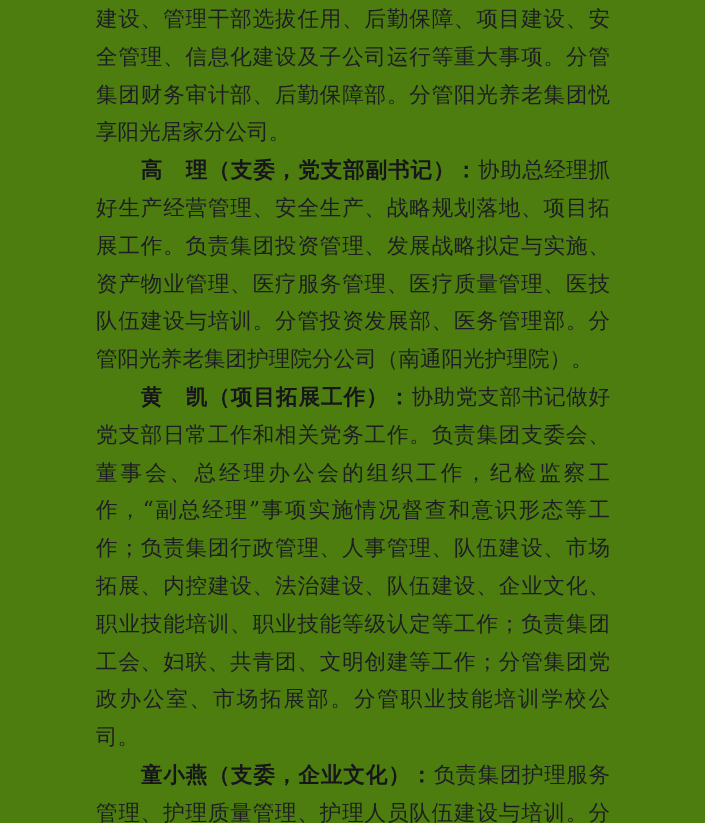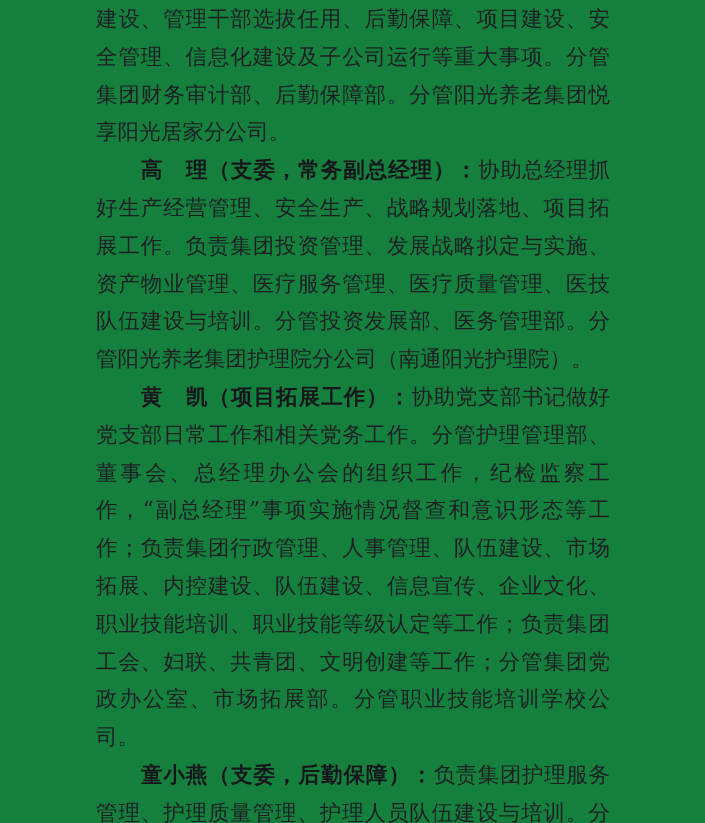--- a/index.html
+++ b/index.html
@@ -12,21 +12,21 @@
     width: 705px;
     height: 823px;
     overflow: hidden;
     font-family: "DejaVu Serif", "Liberation Serif", serif;
   }
 
   #page {
     position: relative;
     width: 705px;
     height: 823px;
-    background: #15803d;
+    background: #4d7c0f;
     box-sizing: border-box;
   }
 
   
   #text-column {
     position: absolute;
     left: 96px;
     top: 0px;
     width: 514px;
   }
@@ -70,25 +70,25 @@
 <body>
 
 <div id="page">
   <div id="text-column">
 
     <p class="para">
       <span>建设、管理干部选拔任用、后勤保障、项目建设、安全管理、信息化建设及子公司运行等重大事项。分管集团财务审计部、后勤保障部。分管阳光养老集团悦享阳光居家分公司。</span>
     </p>
 
     <p class="para indent">
-      <span class="lead"><span>高</span><span class="namegap"></span><span>理</span><span>（支委，常务副总经理）：</span></span><span>协助总经理抓好生产经营管理、安全生产、战略规划落地、项目拓展工作。负责集团投资管理、发展战略拟定与实施、资产物业管理、医疗服务管理、医疗质量管理、医技队伍建设与培训。分管投资发展部、医务管理部。分管阳光养老集团护理院分公司（南通阳光护理院）。</span>
+      <span class="lead"><span>高</span><span class="namegap"></span><span>理</span><span>（支委，党支部副书记）：</span></span><span>协助总经理抓好生产经营管理、安全生产、战略规划落地、项目拓展工作。负责集团投资管理、发展战略拟定与实施、资产物业管理、医疗服务管理、医疗质量管理、医技队伍建设与培训。分管投资发展部、医务管理部。分管阳光养老集团护理院分公司（南通阳光护理院）。</span>
     </p>
 
     <p class="para indent">
-      <span class="lead"><span>黄</span><span class="namegap"></span><span>凯</span><span>（项目拓展工作）：</span></span><span>协助党支部书记做好党支部日常工作和相关党务工作。分管护理管理部、董事会、总经理办公会的组织工作，纪检监察工作，</span><span class="quoted">“</span><span>副总经理</span><span class="quoted">”</span><span>事项实施情况督查和意识形态等工作；负责集团行政管理、人事管理、队伍建设、市场拓展、内控建设、队伍建设、信息宣传、企业文化、职业技能培训、职业技能等级认定等工作；负责集团工会、妇联、共青团、文明创建等工作；分管集团党政办公室、市场拓展部。分管职业技能培训学校公司。</span>
+      <span class="lead"><span>黄</span><span class="namegap"></span><span>凯</span><span>（项目拓展工作）：</span></span><span>协助党支部书记做好党支部日常工作和相关党务工作。负责集团支委会、董事会、总经理办公会的组织工作，纪检监察工作，</span><span class="quoted">“</span><span>副总经理</span><span class="quoted">”</span><span>事项实施情况督查和意识形态等工作；负责集团行政管理、人事管理、队伍建设、市场拓展、内控建设、法治建设、队伍建设、企业文化、职业技能培训、职业技能等级认定等工作；负责集团工会、妇联、共青团、文明创建等工作；分管集团党政办公室、市场拓展部。分管职业技能培训学校公司。</span>
     </p>
 
     <p class="para indent">
-      <span class="lead"><span>童小燕</span><span>（支委，后勤保障）：</span></span><span>负责集团护理服务管理、护理质量管理、护理人员队伍建设与培训。分管护理管理部。分管南通市阳光新城康复护理院有限公司。</span>
+      <span class="lead"><span>童小燕</span><span>（支委，企业文化）：</span></span><span>负责集团护理服务管理、护理质量管理、护理人员队伍建设与培训。分管护理管理部。分管南通市阳光新城康复护理院有限公司。</span>
     </p>
 
   </div>
 </div>
 
 </body></html>

